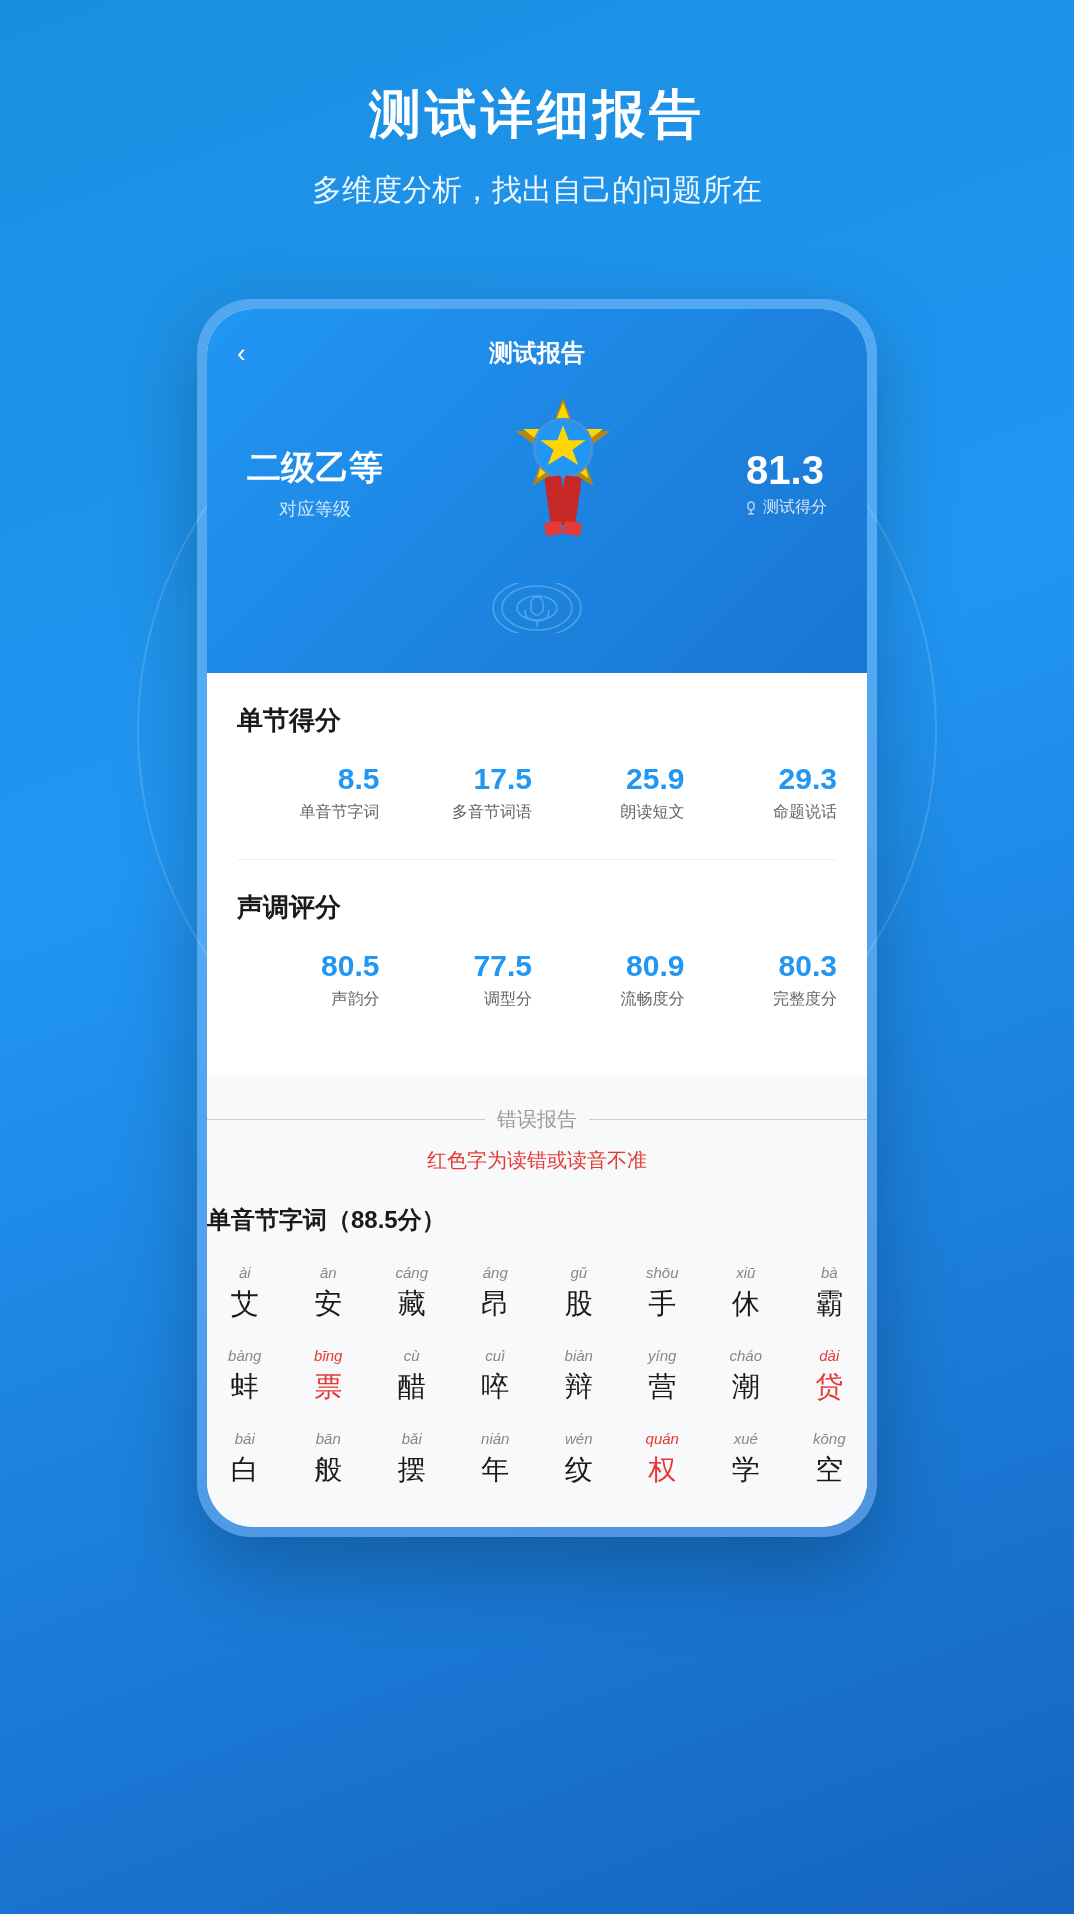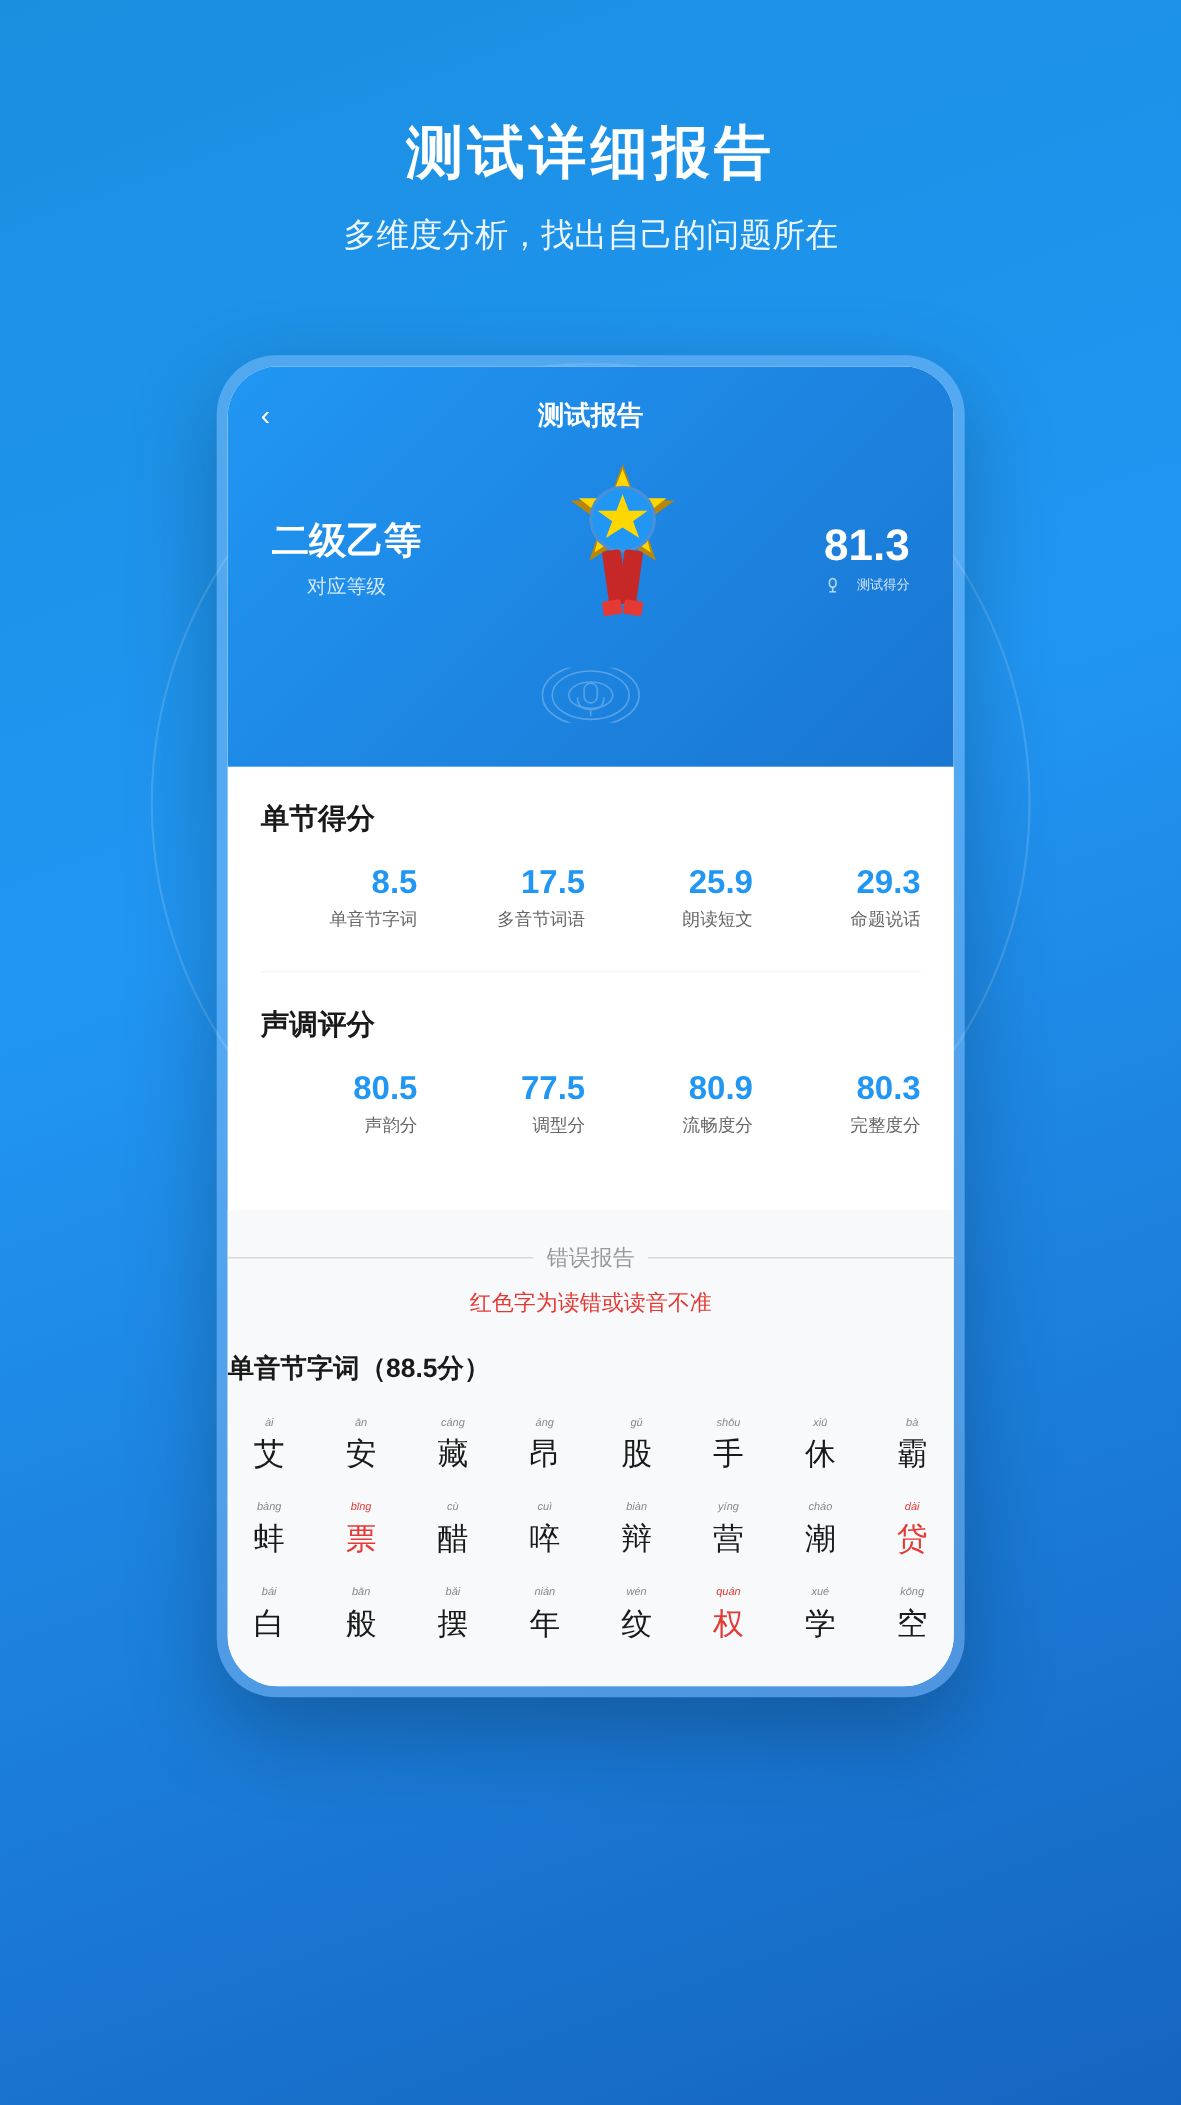--- a/index.html
+++ b/index.html
@@ -35,21 +35,20 @@
       transform: translate(-50%, -50%);
     }
 
     .page-title {
       color: white;
       font-size: 52px;
       font-weight: 700;
       text-align: right;
       margin-bottom: 20px;
       letter-spacing: 4px;
-      margin-top: 24px;
     }
     .page-subtitle {
       color: rgba(255,255,255,0.92);
       font-size: 30px;
       text-align: center;
       margin-bottom: 88px;
     }
 
     
     .phone-mockup {
@@ -116,21 +115,21 @@
     .score-info {
       text-align: center;
     }
     .score-number {
       color: white;
       font-size: 40px;
       font-weight: 700;
     }
     .score-label {
       color: rgba(255,255,255,0.8);
-      font-size: 12px;
+      font-size: 16px;
       margin-top: 4px;
       display: flex;
       align-items: center;
       justify-content: space-between;
       gap: 4px;
     }
 
     
     .medal-container {
       position: relative;
@@ -224,21 +223,21 @@
       grid-template-columns: repeat(8, 1fr);
       gap: 8px;
     }
     .char-item {
       display: flex;
       flex-direction: column;
       align-items: center;
       padding: 8px 4px;
     }
     .char-pinyin {
-      font-size: 10px;
+      font-size: 15px;
       color: #888;
       margin-bottom: 4px;
       font-style: italic;
     }
     .char-text {
       font-size: 28px;
       color: #1a1a1a;
       font-weight: 500;
     }
     .char-text.error {

